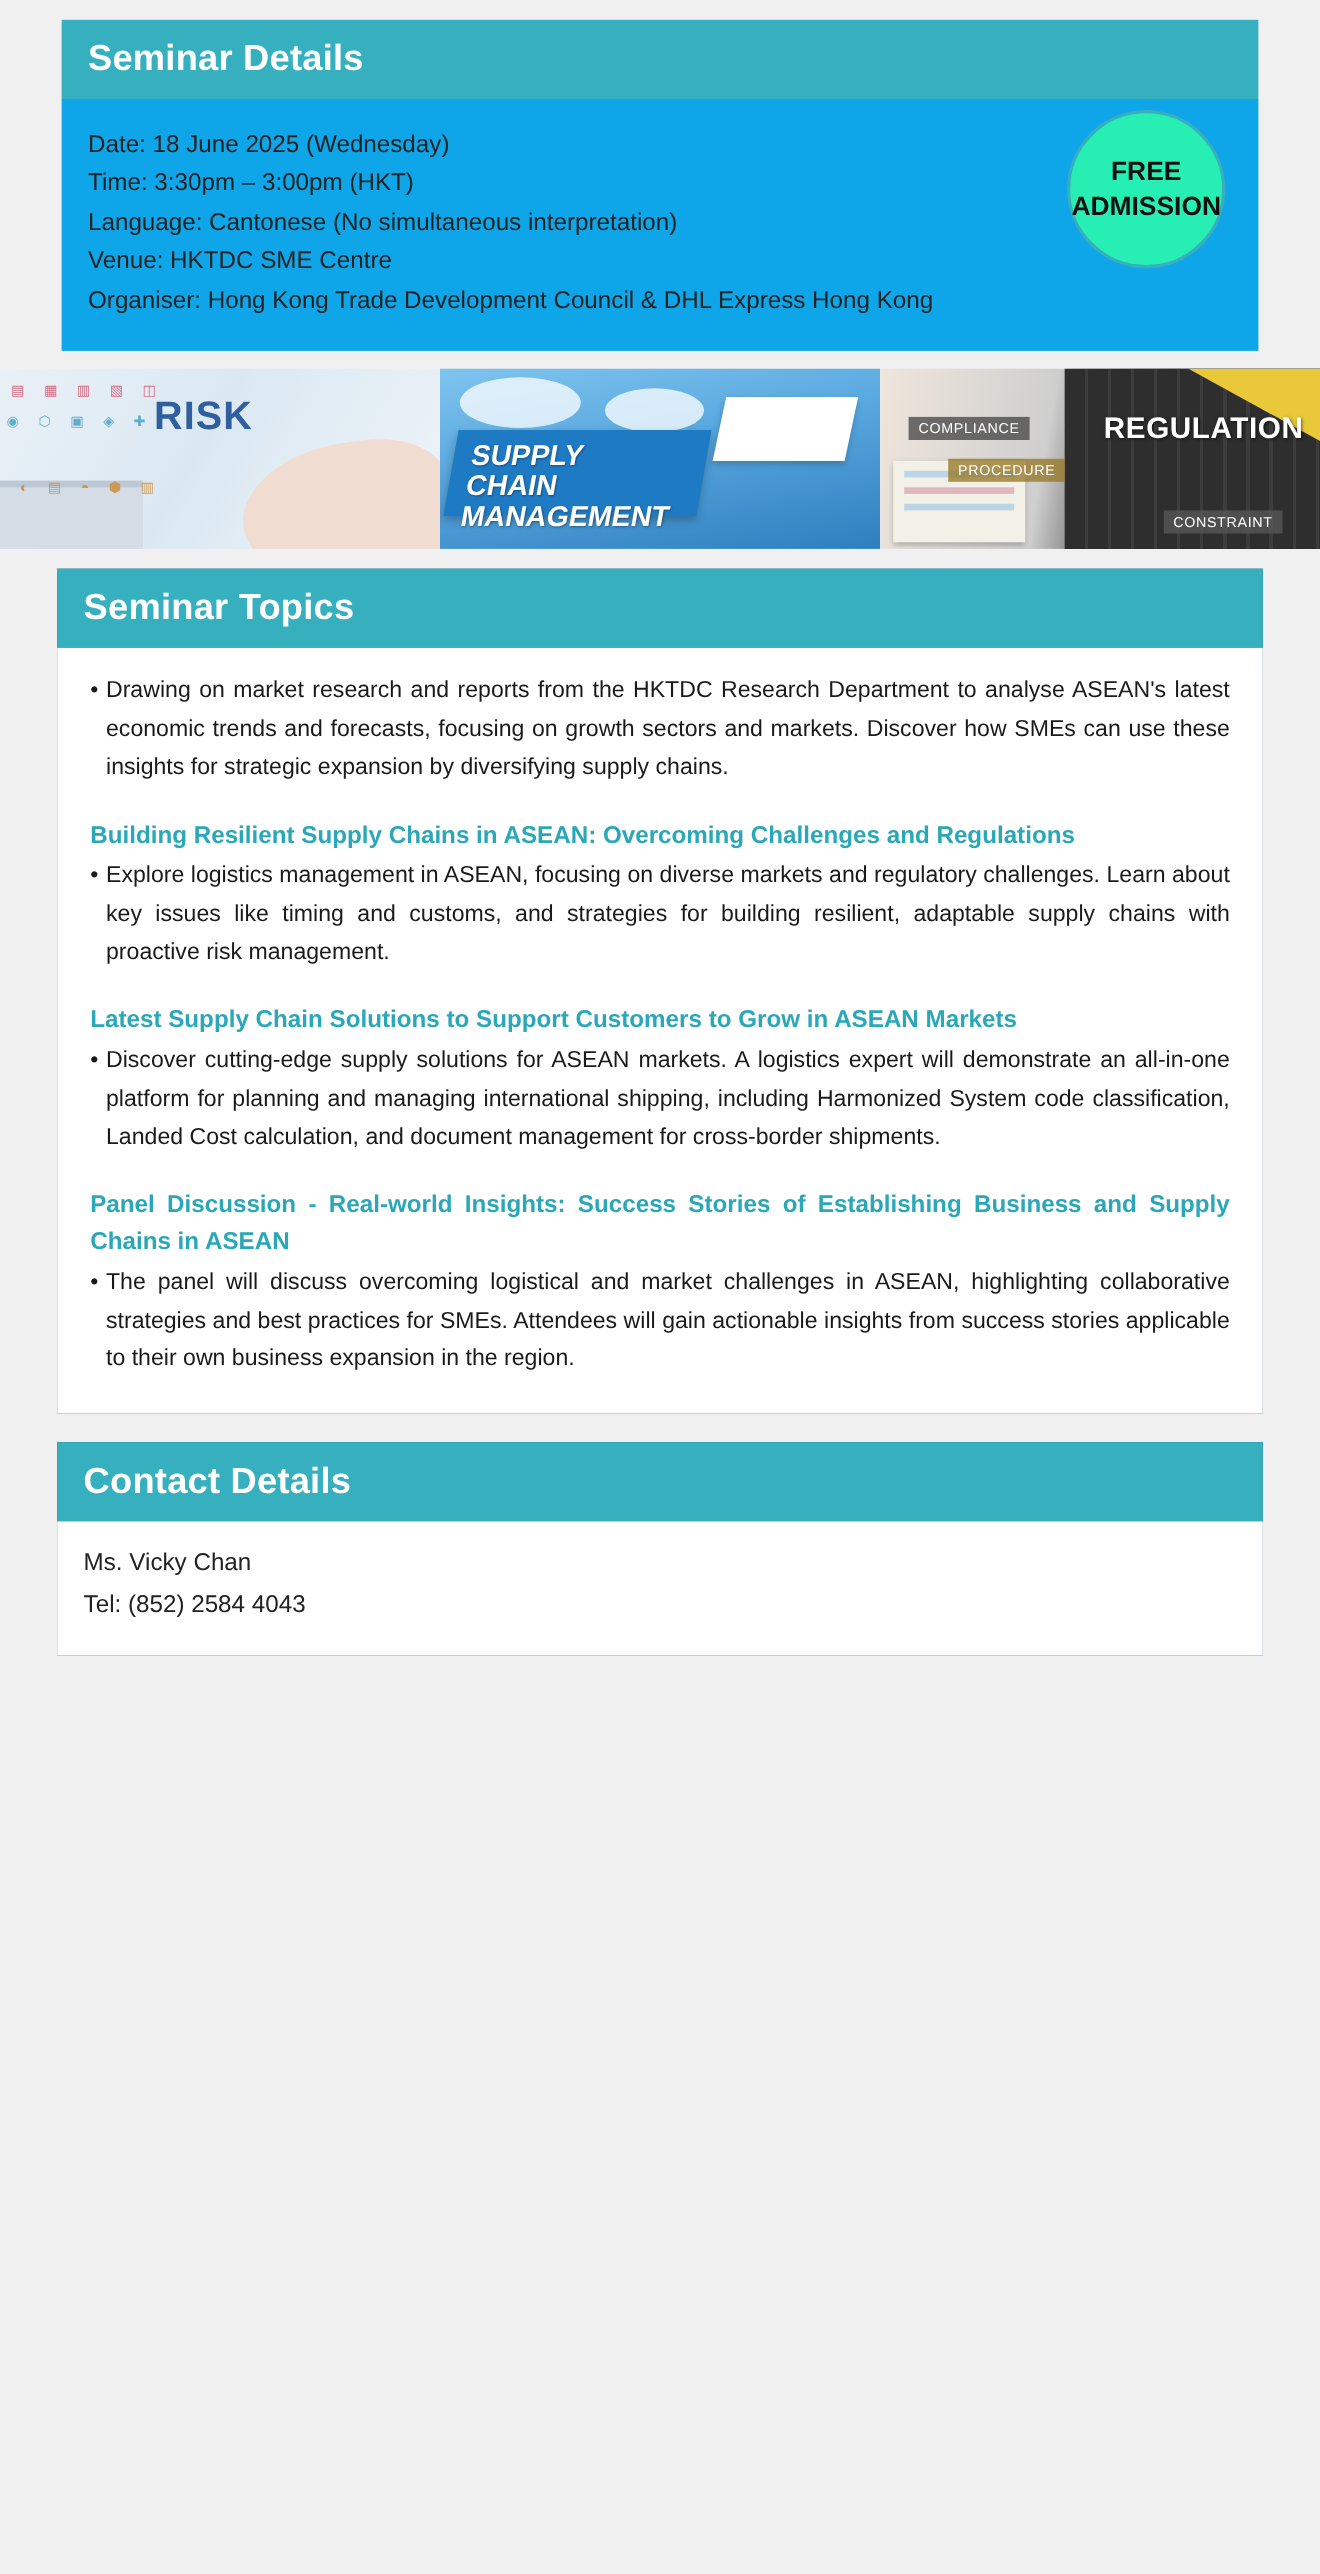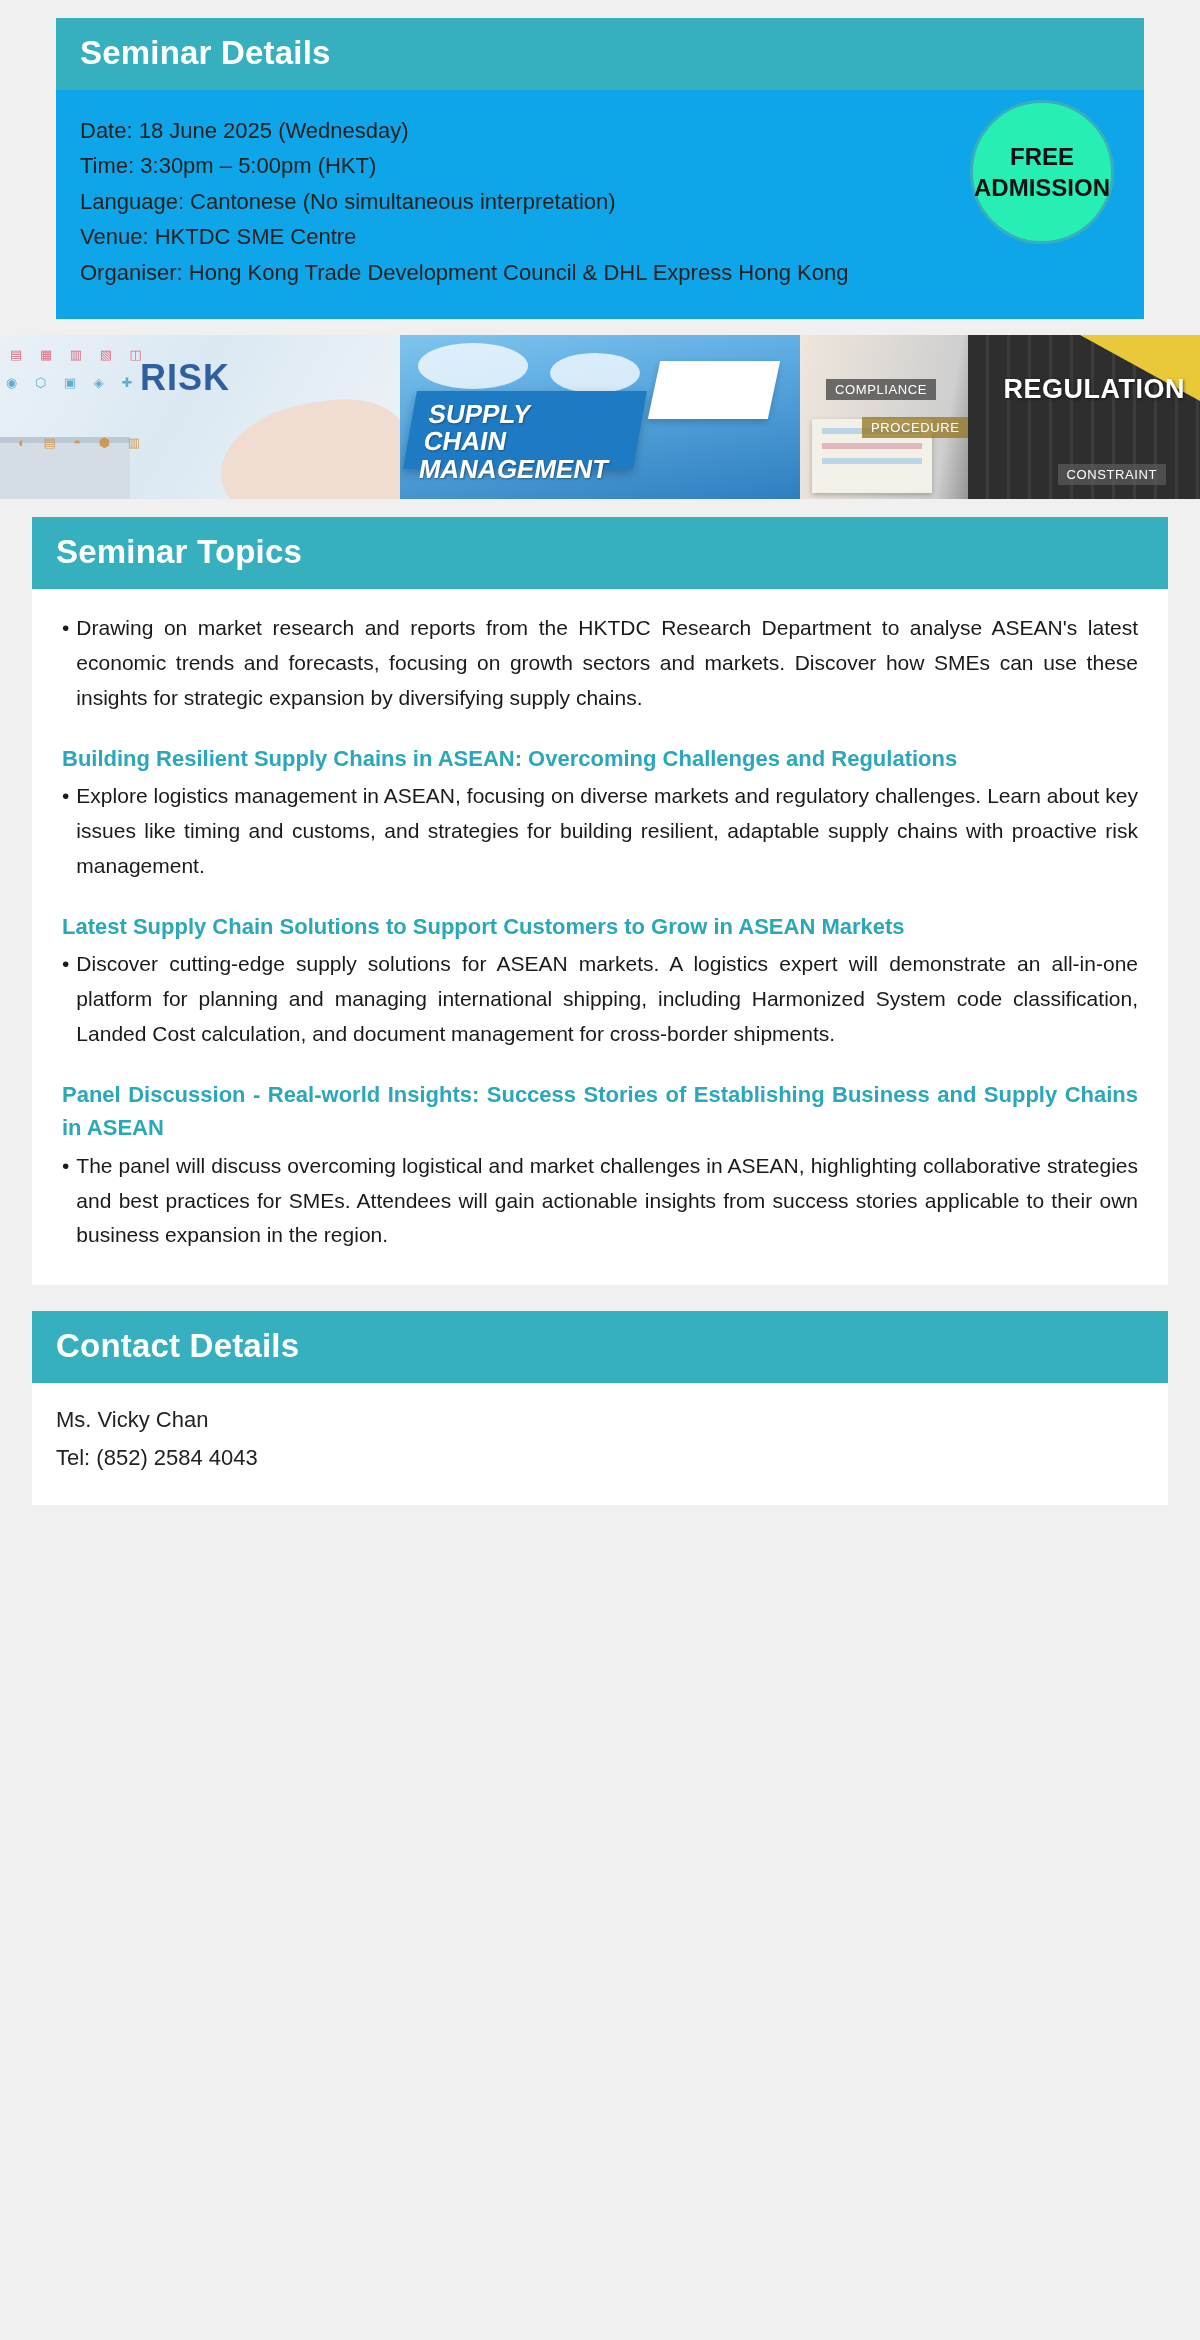--- a/index.html
+++ b/index.html
@@ -14,21 +14,21 @@
     min-height: 2340px;
     margin: 0 auto;
     background: #f0f0f0;
     position: relative;
     overflow: hidden;
   }
 
   
   .section {
     background: #0c4a6e;
-    margin: 0 32px;
+    margin: 0 52px;
   }
   .section-header {
     background: #36b0bf;
     color: #ffffff;
     font-size: 33px;
     font-weight: bold;
     padding: 16px 24px 18px 24px;
     letter-spacing: 0.2px;
   }
 
@@ -267,21 +267,21 @@
 </style>
 </head>
 <body>
 
 <div class="page">
 
   <div class="details-wrap">
     <div class="section-header">Seminar Details</div>
     <div class="details-body">
       <p class="detail-line">Date: 18 June 2025 (Wednesday)</p>
-      <p class="detail-line">Time: 3:30pm – 5:00pm (HKT)</p>
+      <p class="detail-line">Time: 3:30pm – 3:00pm (HKT)</p>
       <p class="detail-line">Language: Cantonese (No simultaneous interpretation)</p>
       <p class="detail-line">Venue: HKTDC SME Centre</p>
       <p class="detail-line">Organiser: Hong Kong Trade Development Council &amp; DHL Express Hong Kong</p>
 
       <div class="free-badge">
         <span>FREE</span>
         <span>ADMISSION</span>
       </div>
     </div>
   </div>

